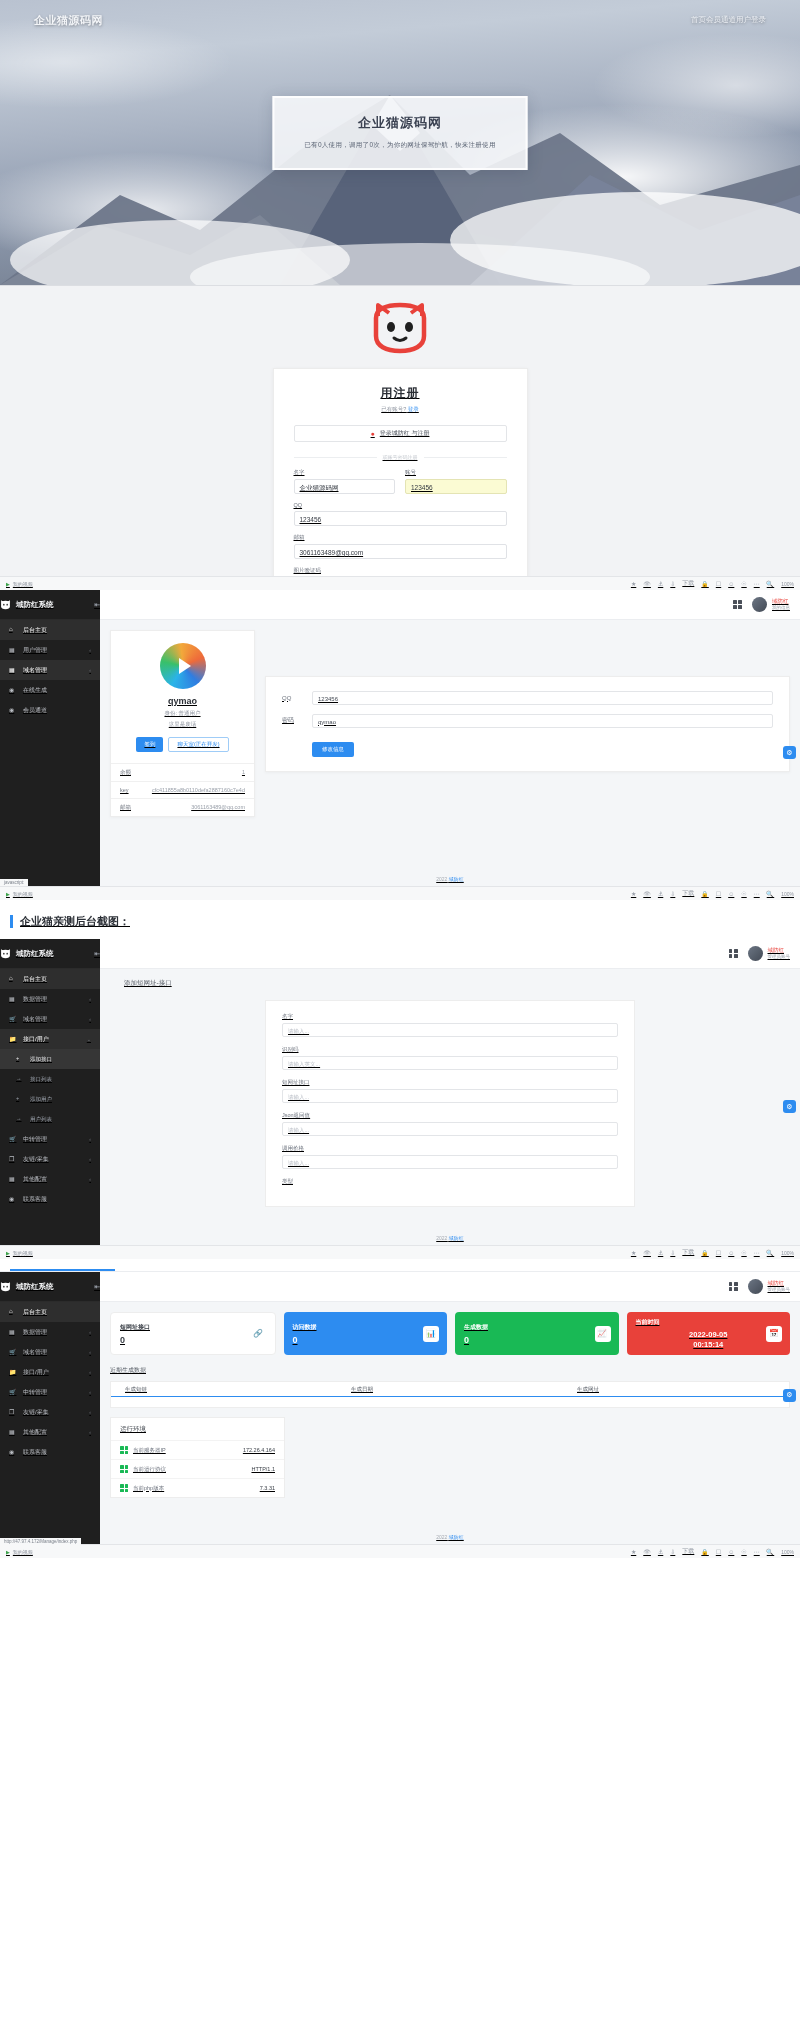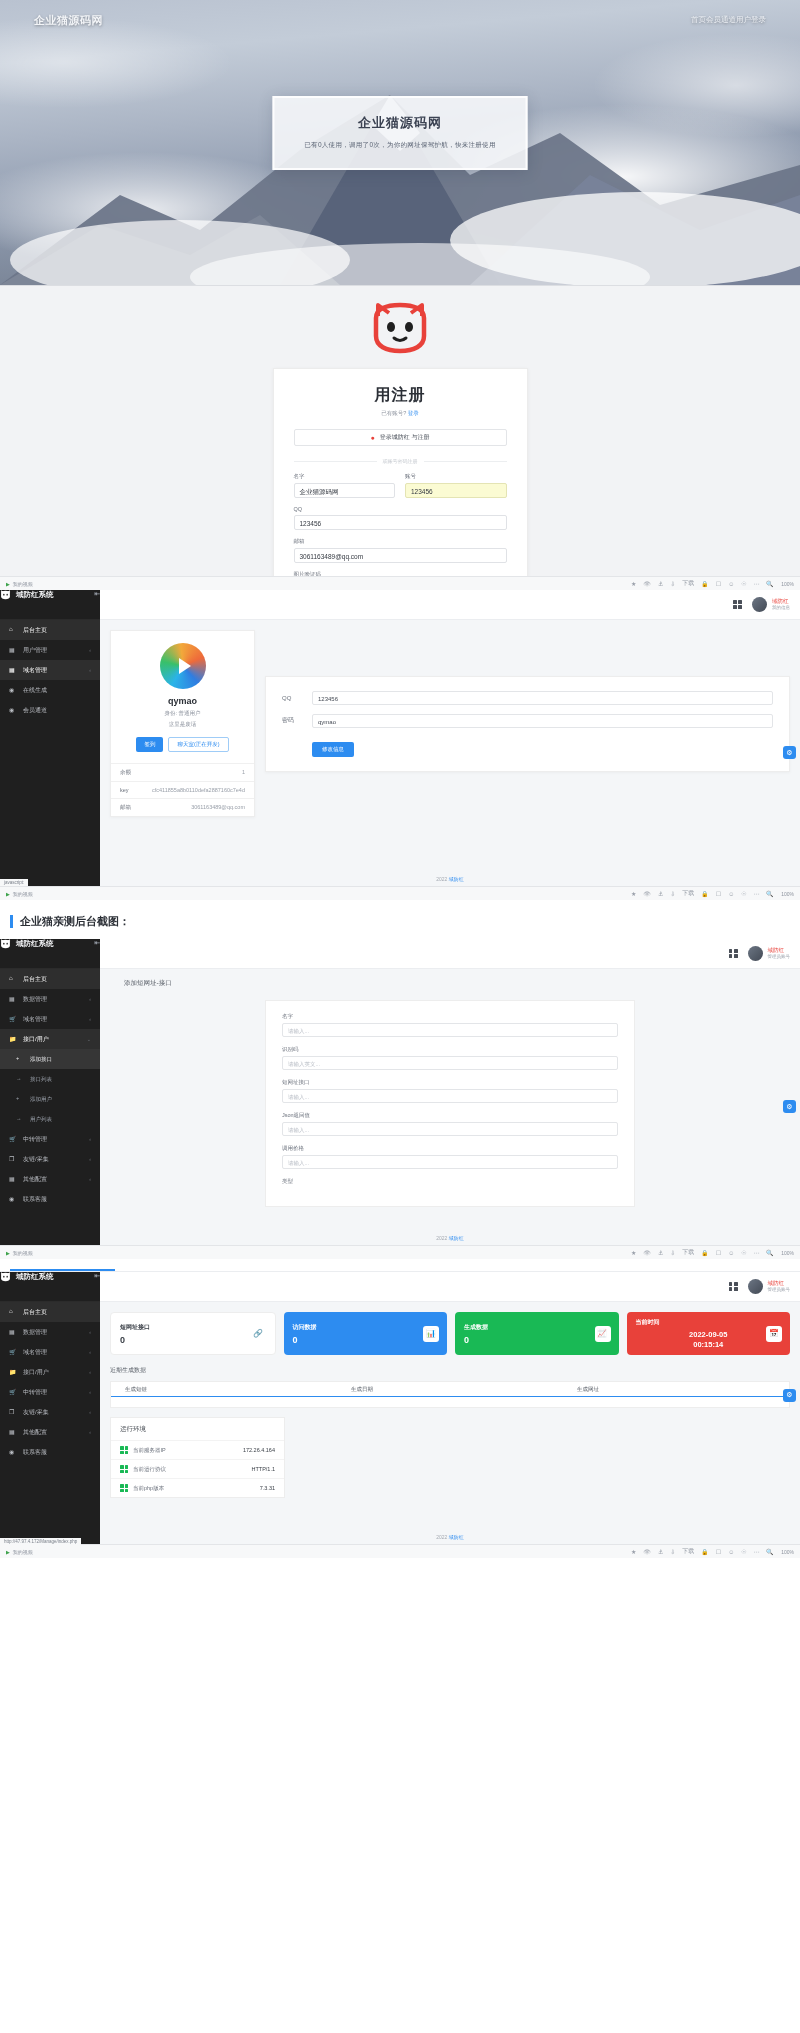--- a/index.html
+++ b/index.html
@@ -1,21 +1,21 @@
 <!DOCTYPE html>
 <html><head>
 <meta charset="utf-8">
 <style>
   * { box-sizing: border-box; margin:0; padding:0; }
   body {
     width:800px; background:#fff;
     font-family:"Liberation Sans","DejaVu Sans",sans-serif;
     -webkit-font-smoothing:antialiased;
   }
-  .page { width:800px; position:relative; }
+  .page { width:800px; position:relative;text-decoration:underline; }
 
   
   .shot { position:relative; width:800px; }
   .hero {
     height:285px; position:relative; overflow:hidden;
     background:linear-gradient(175deg,#b9c2d0 0%,#c3ccd8 18%,#aab4c4 40%,#8e9aae 62%,#7c8799 80%,#8e97a7 100%);
   }
   .hero .sky {
     position:absolute; inset:0;
     background:
@@ -44,21 +44,21 @@
 
   
   .browser { position:relative; background:#f2f3f5; border-top:1px solid #dcdee2; }
   .reg-wrap { height:290px; position:relative; overflow:hidden; background:#f2f3f5; }
   .cat-logo { display:block; margin:16px auto 0; }
   .reg-card {
     width:255px; margin:14px auto 0; background:#fff;
     border:1px solid #ececec; box-shadow:0 1px 4px rgba(0,0,0,.05);
     padding:16px 20px 14px;
   }
-  .reg-title { text-align:center; font-size:16px; color:#2b2f36; font-weight:bold; letter-spacing:1px; }
+  .reg-title { text-align:center; font-size:12px; color:#2b2f36; font-weight:bold; letter-spacing:1px; }
   .reg-sub { text-align:center; font-size:5.5px; color:#8d939e; margin-top:4px; }
   .reg-sub a { color:#2d8cf0; text-decoration:none; }
   .oauth-btn {
     margin-top:12px; height:17px; border:1px solid #e3e5e8; border-radius:2px;
     display:flex; align-items:center; justify-content:center; gap:5px;
     font-size:6px; color:#444a54; background:#fff;
   }
   .oauth-btn .ic { color:#e8413a; font-size:7px; }
   .divider { display:flex; align-items:center; gap:6px; margin:12px 0 9px; }
   .divider i { flex:1; height:1px; background:#eceef0; }
@@ -81,21 +81,21 @@
   .statusbar .left { display:flex; align-items:center; gap:3px; }
   .statusbar .right { margin-left:auto; display:flex; align-items:center; gap:7px; }
   .sb-ic { font-size:6px; color:#9aa0aa; }
   .sb-badge { color:#3fa34d; font-size:5px; }
   .urlhint { position:absolute; left:0; bottom:0; background:#f7f8f9; font-size:4.5px; color:#7b818b; padding:1px 4px; }
 
   
   .admin { display:flex; height:100%; background:#f4f6f8; }
   .sidebar { width:100px; background:#1f1f1f; color:#c9ccd1; flex-shrink:0; }
   .sb-brand {
-    height:30px; display:flex; align-items:flex-start; gap:5px; padding:0 0;
+    height:30px; display:flex; align-items:center; gap:5px; padding:0 0;
     font-size:7.5px; color:#f2f3f5; font-weight:bold; border-bottom:1px solid #2b2b2b;
   }
   .sb-brand .collapse { margin-left:auto; font-size:7px; color:#9aa0aa; }
   .sb-item {
     height:20px; display:flex; align-items:center; gap:6px; padding:0 9px;
     font-size:6px; color:#b9bcc2;
   }
   .sb-item .arrow { margin-left:auto; font-size:5px; color:#6f747c; }
   .sb-item.active { background:#2e2e2e; color:#fff; }
   .sb-item.sub { padding-left:16px; font-size:5.5px; color:#9aa0aa; }

